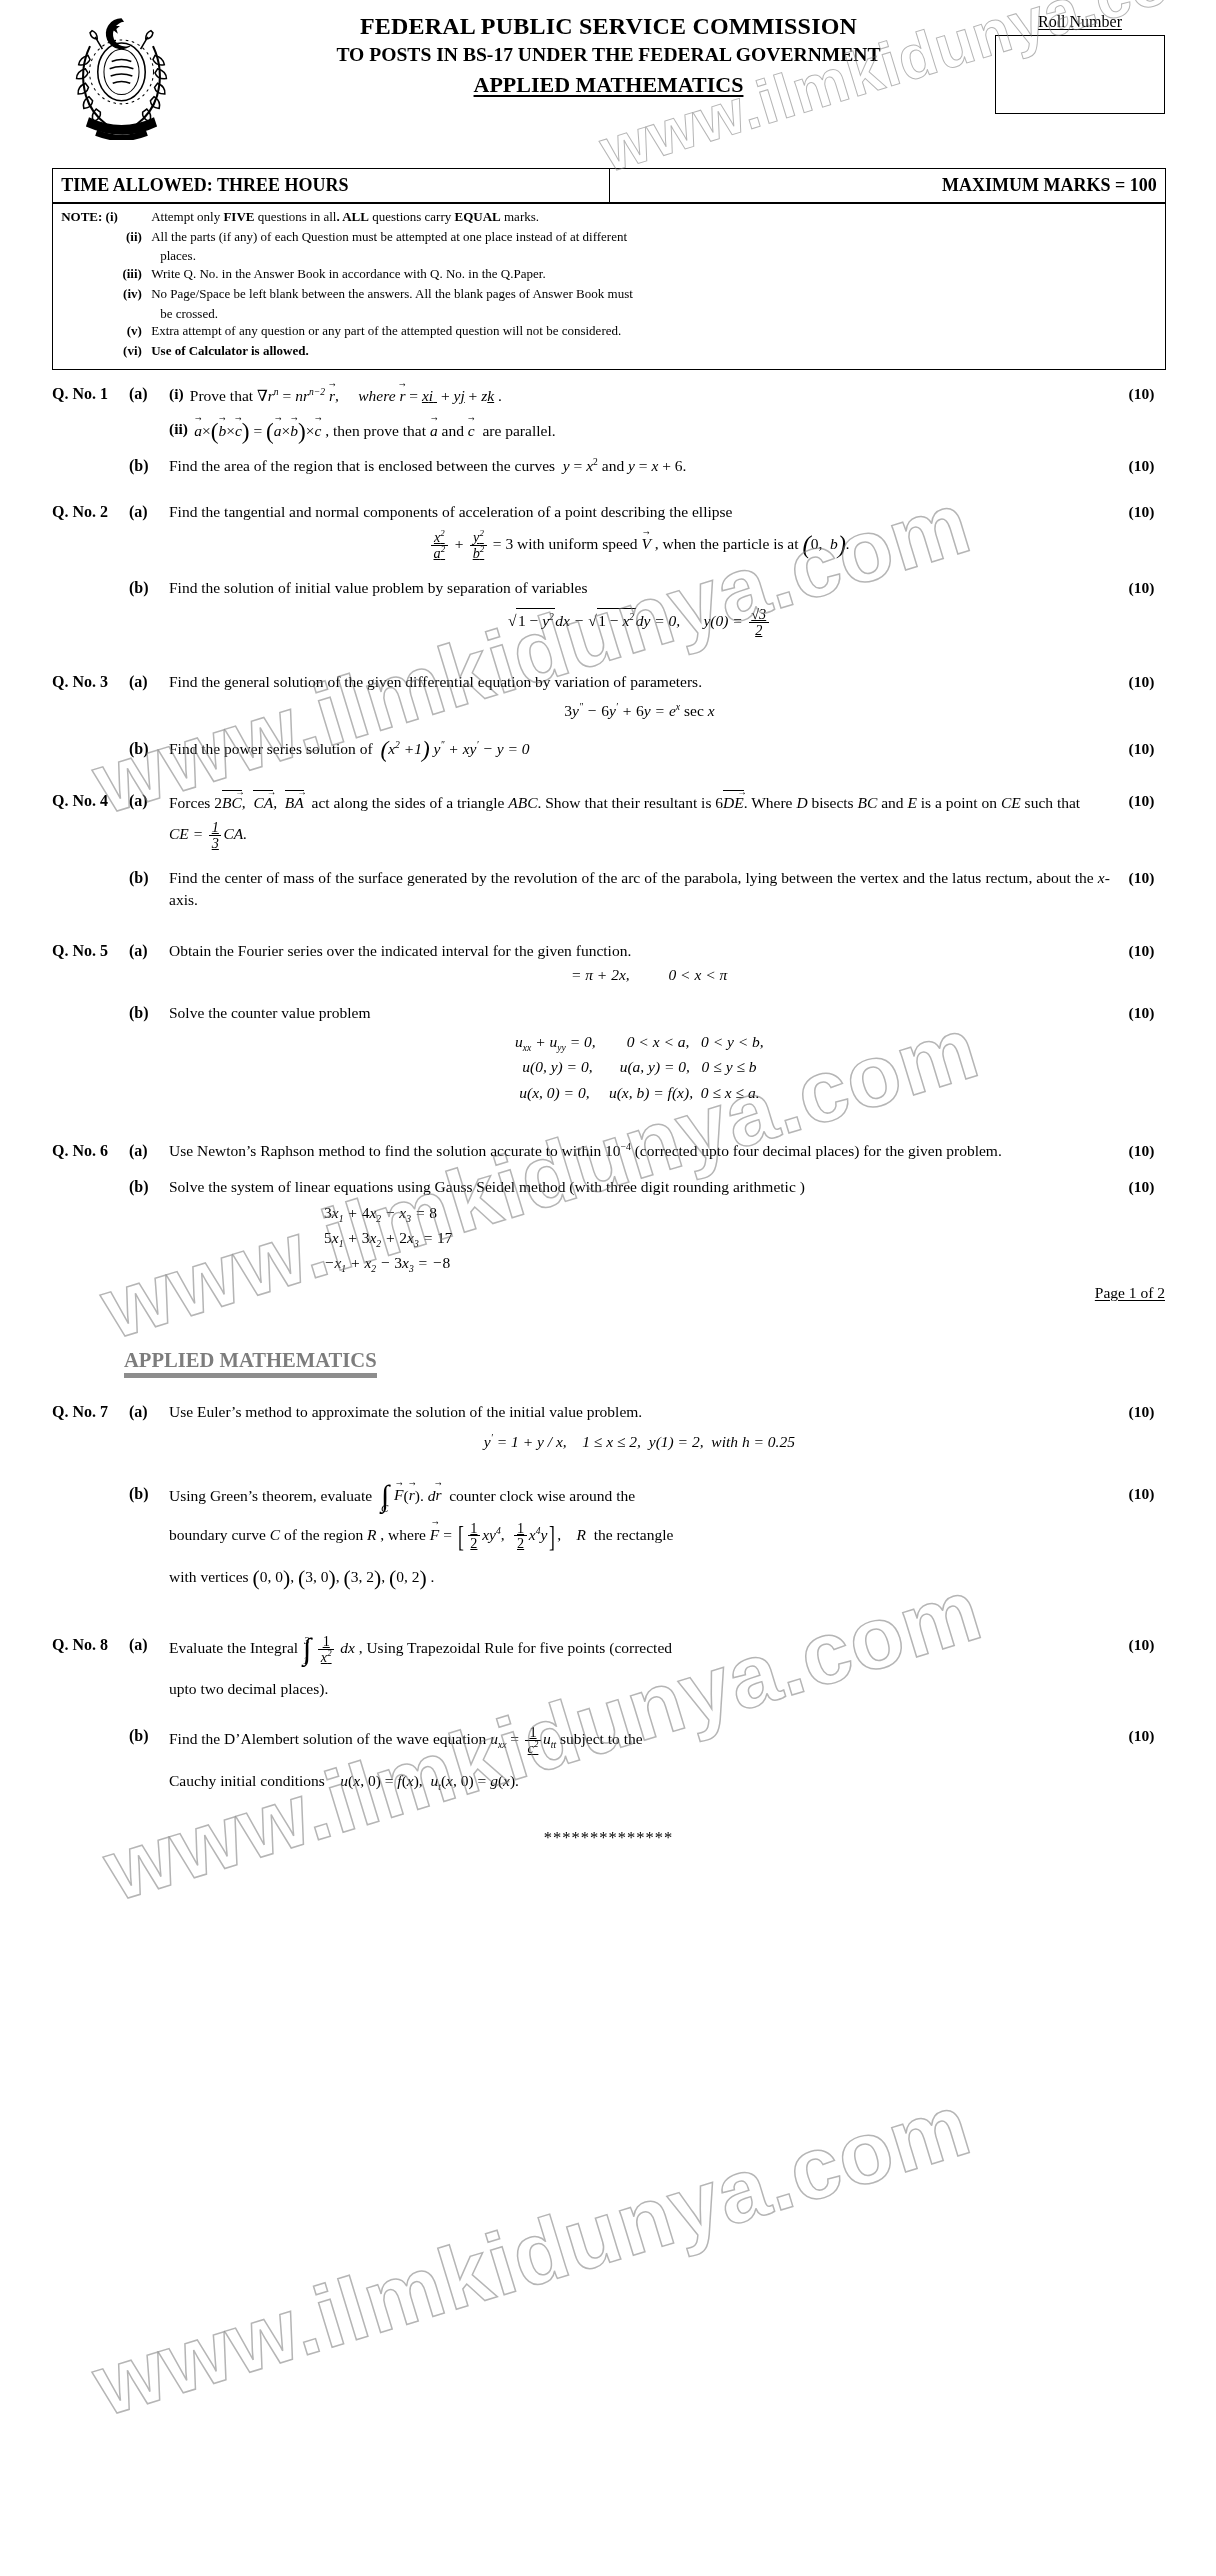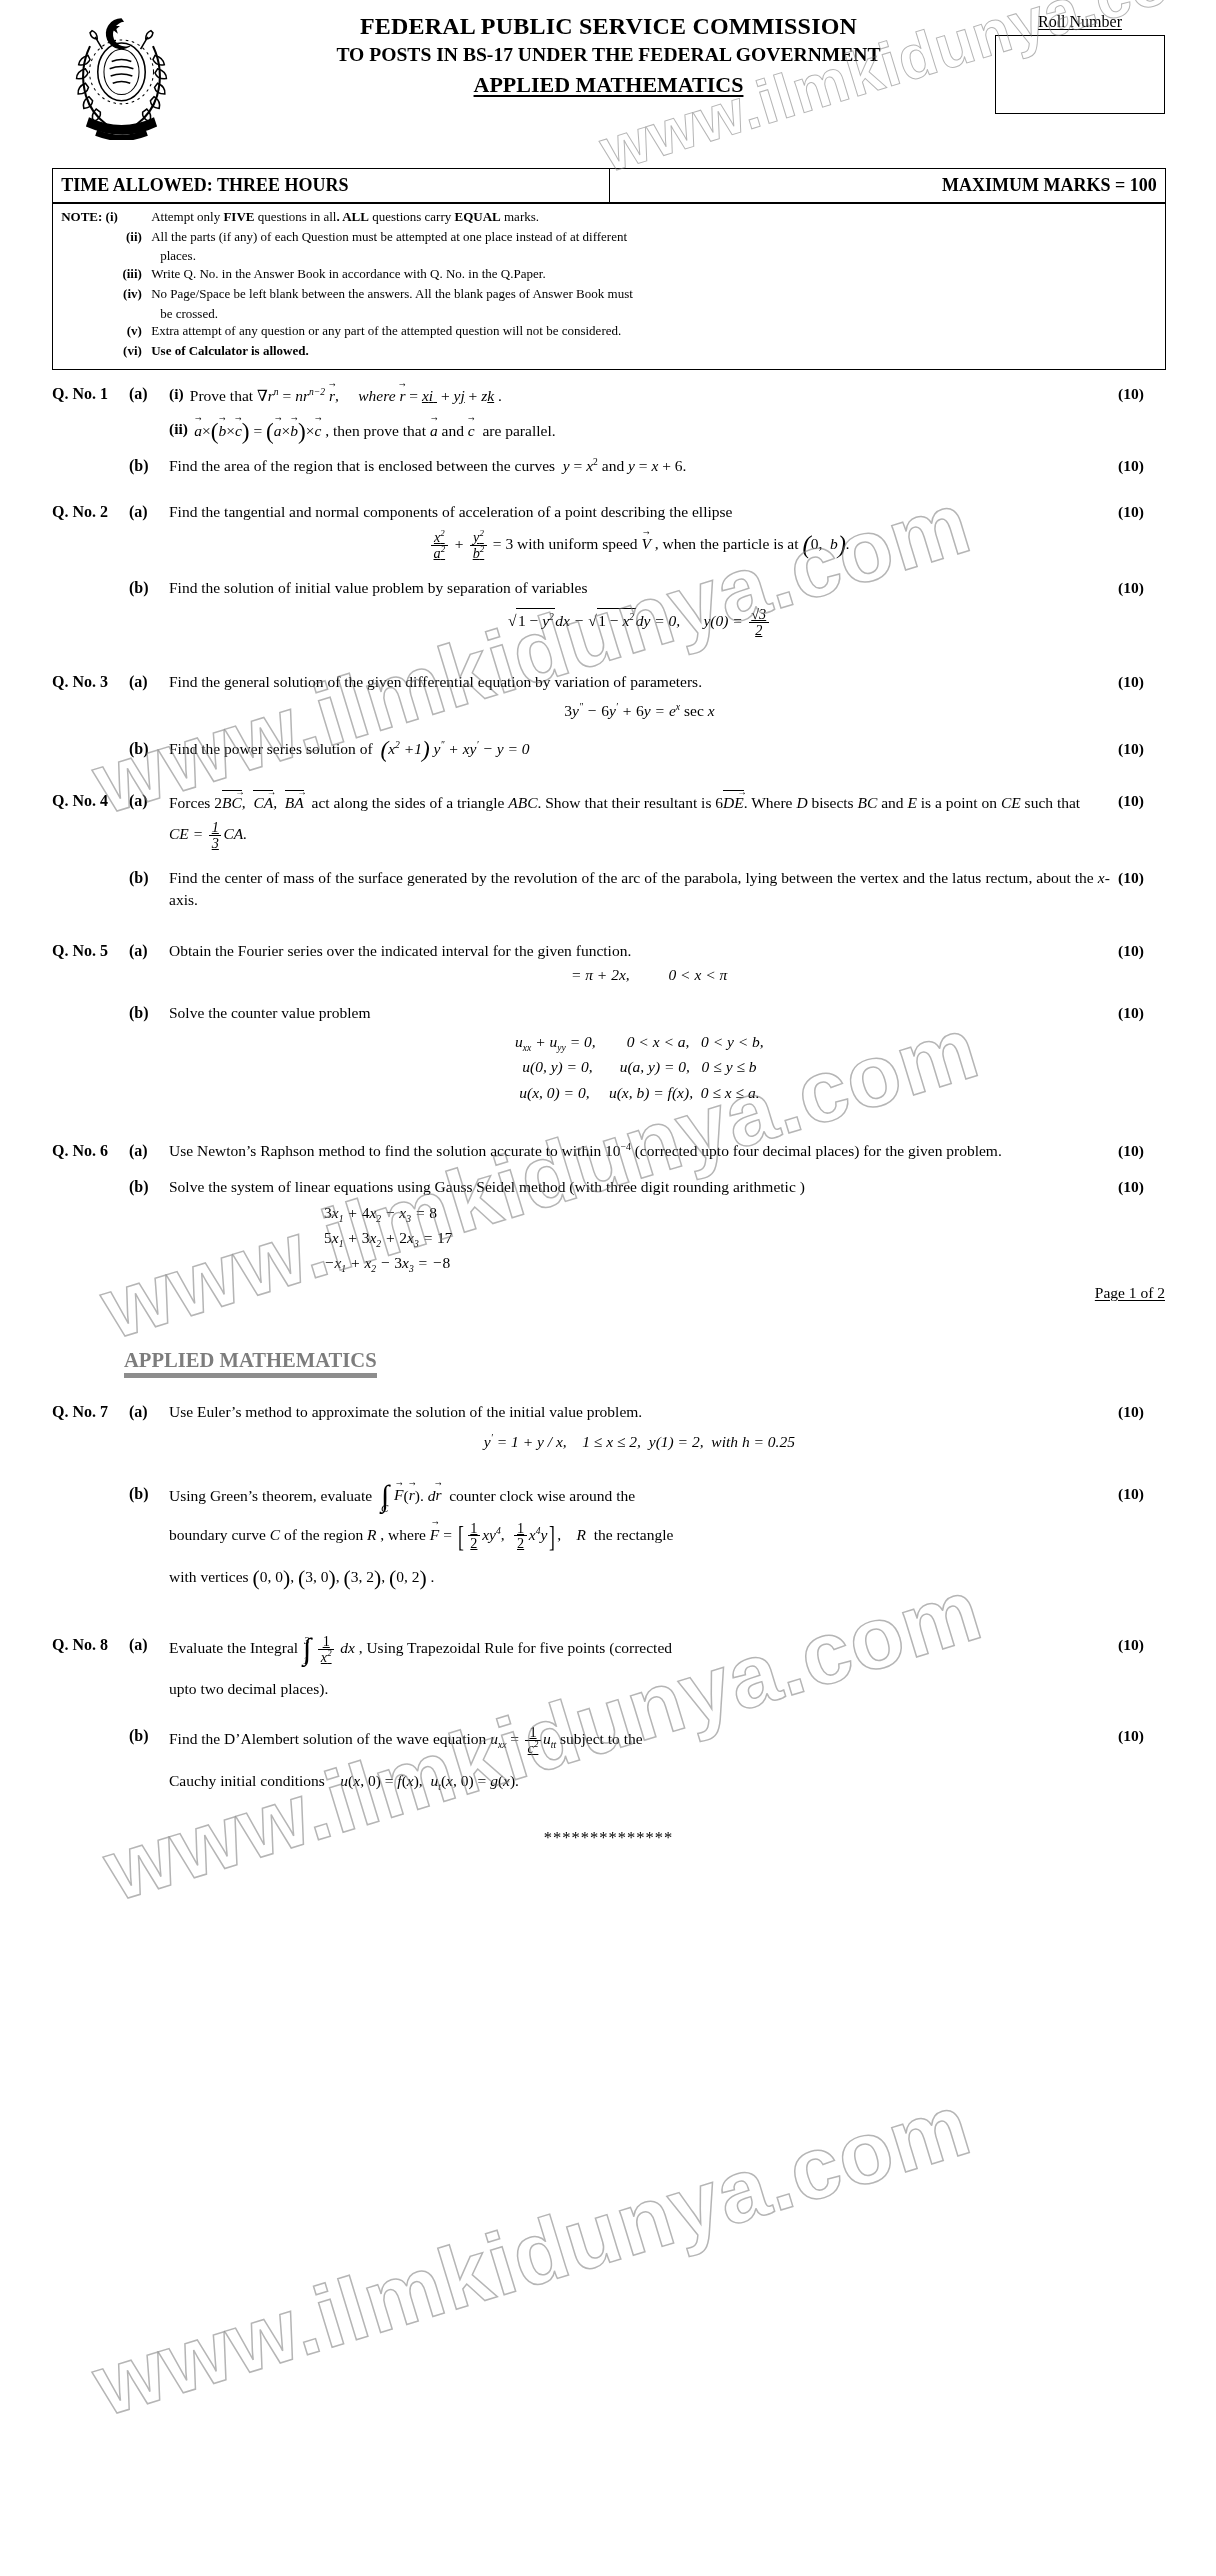--- a/index.html
+++ b/index.html
@@ -174,21 +174,21 @@
   }
   .qbody {
     flex: 1 1 auto;
     text-align: justify;
     padding-right: 8.2px;
   }
   .qmarks {
     flex: 0 0 47px;
     font-weight: 700;
     font-size: 15.5px;
-    text-align: left;
+    text-align: center;
     white-space: nowrap;
   }
 
   .sub {
     display: flex;
     align-items: flex-start;
   }
   .sublabel {
     font-weight: 700;
     flex: 0 0 auto;

